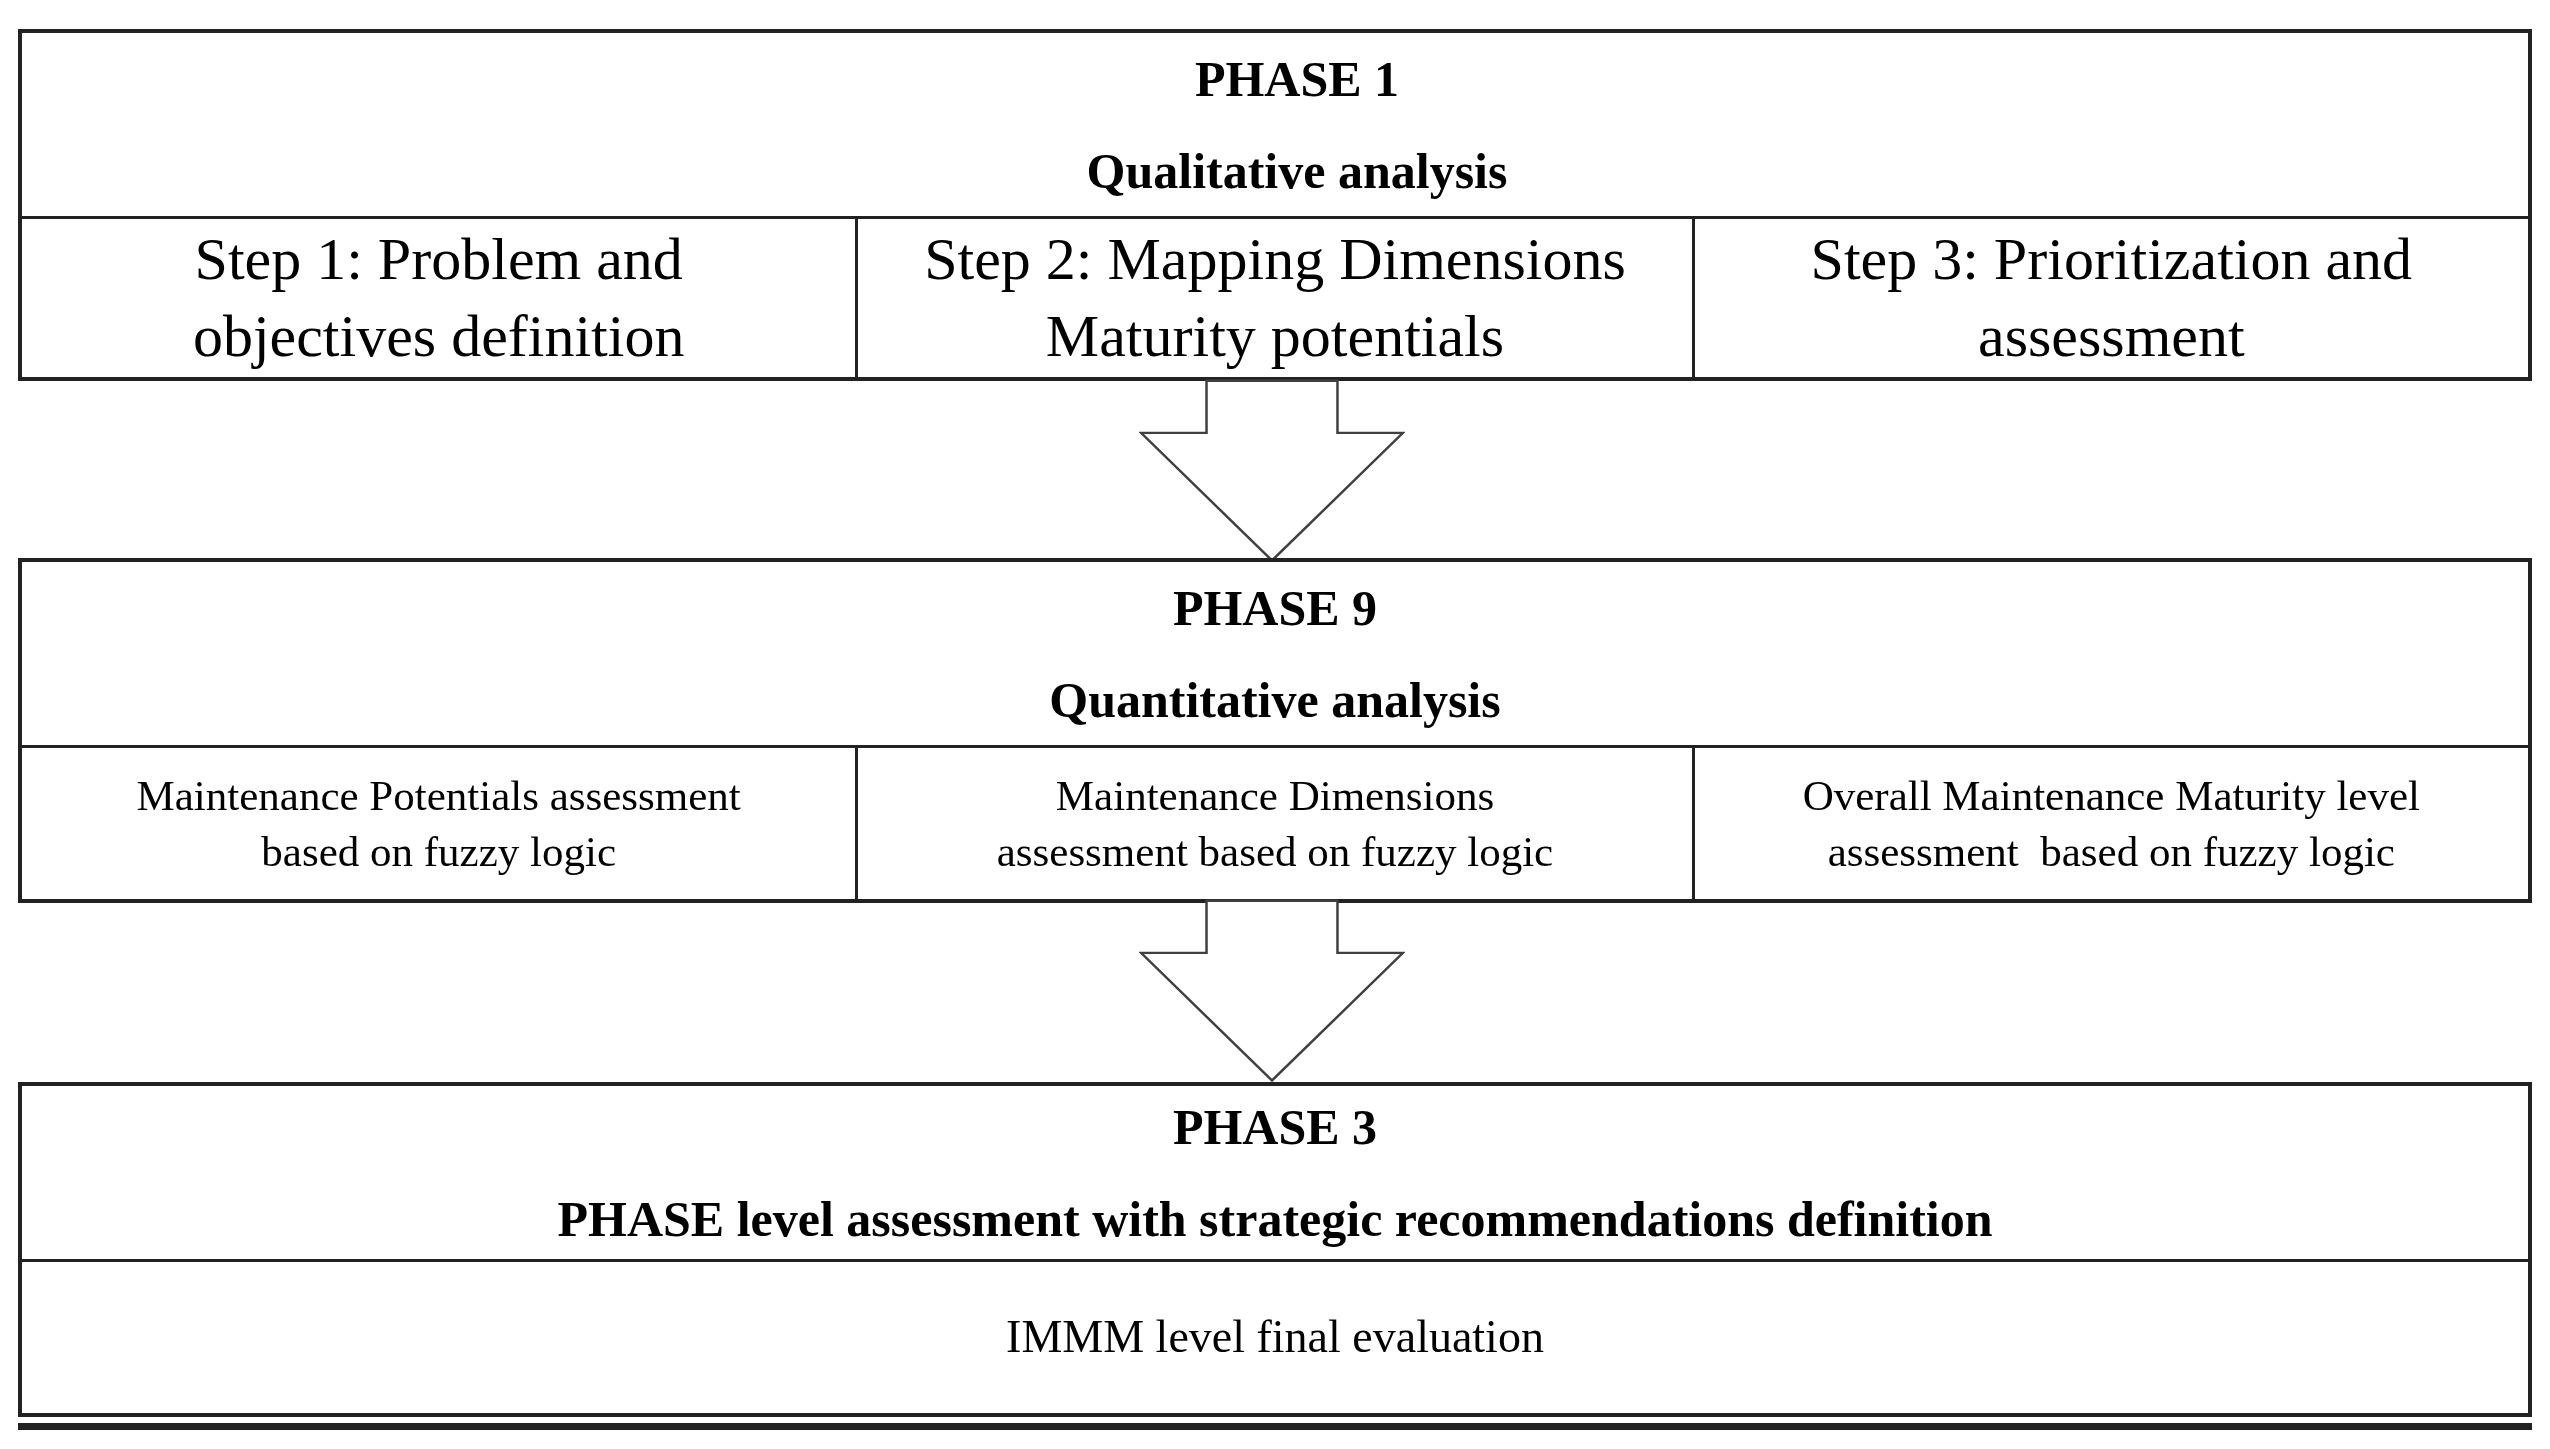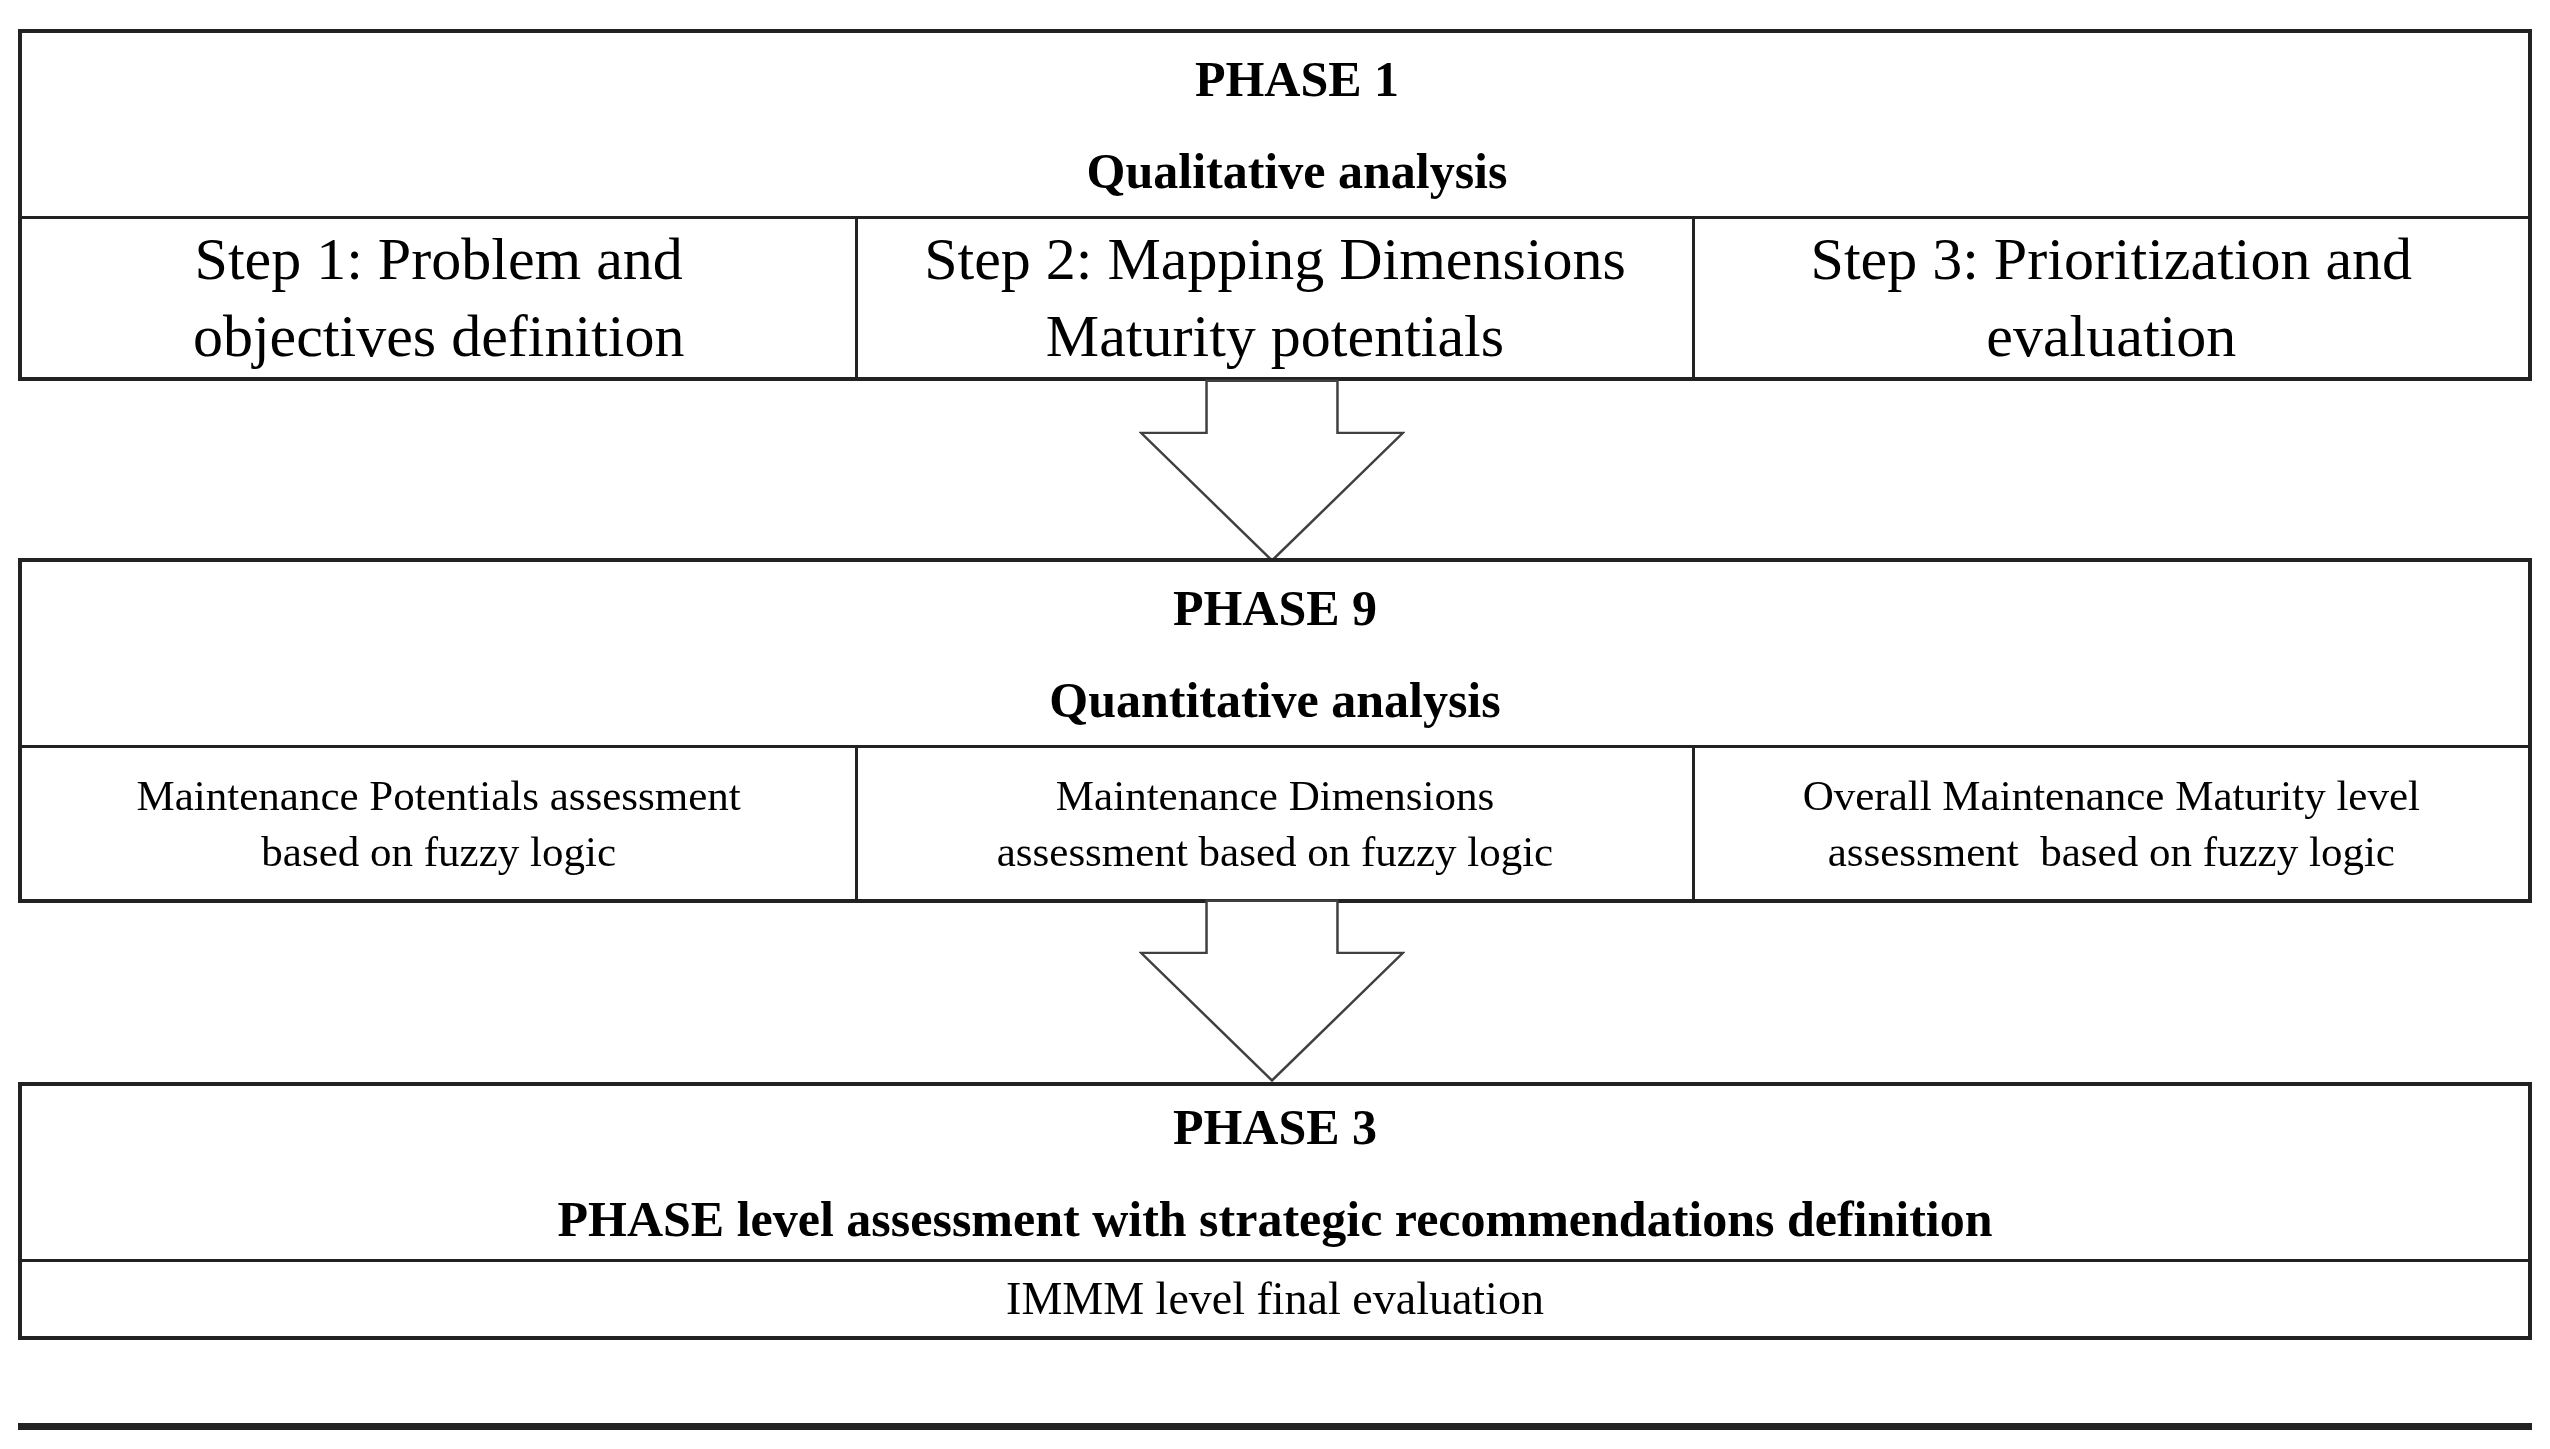--- a/index.html
+++ b/index.html
@@ -50,21 +50,21 @@
   .cell-line { white-space: pre-wrap; }
 
   #phase1 { top: 29px;   height: 352px; }
   #phase1 .phase-header { height: 186px; padding-left: 44px; }
   #phase1 .phase-row { font-size: 60px; }
 
   #phase2 { top: 558px;  height: 345px; }
   #phase2 .phase-header { height: 186px; }
   #phase2 .phase-row { font-size: 43px; }
 
-  #phase3 { top: 1082px; height: 258px; }
+  #phase3 { top: 1082px; height: 335px; }
   #phase3 .phase-header { height: 176px; }
   #phase3 .phase-row { font-size: 46px; }
 
   .arrow {
     position: absolute;
     width: 266px;
     height: 184px;
   }
   .arrow polygon {
     fill: #ffffff;
@@ -98,21 +98,21 @@
       <div class="cell">
         <div class="cell-line">Step 1: Problem and</div>
         <div class="cell-line">objectives definition</div>
       </div>
       <div class="cell">
         <div class="cell-line">Step 2: Mapping Dimensions</div>
         <div class="cell-line">Maturity potentials</div>
       </div>
       <div class="cell">
         <div class="cell-line">Step 3: Prioritization and</div>
-        <div class="cell-line">evaluation</div>
+        <div class="cell-line">assessment</div>
       </div>
     </div>
   </section>
 
   <svg class="arrow" id="arrow1" viewBox="0 0 320 222" aria-hidden="true">
     <polygon points="81,2 81,65 2,65 160,219 318,65 239,65 239,2"></polygon>
   </svg>
 
   <section class="phase" id="phase2">
     <div class="phase-header">

